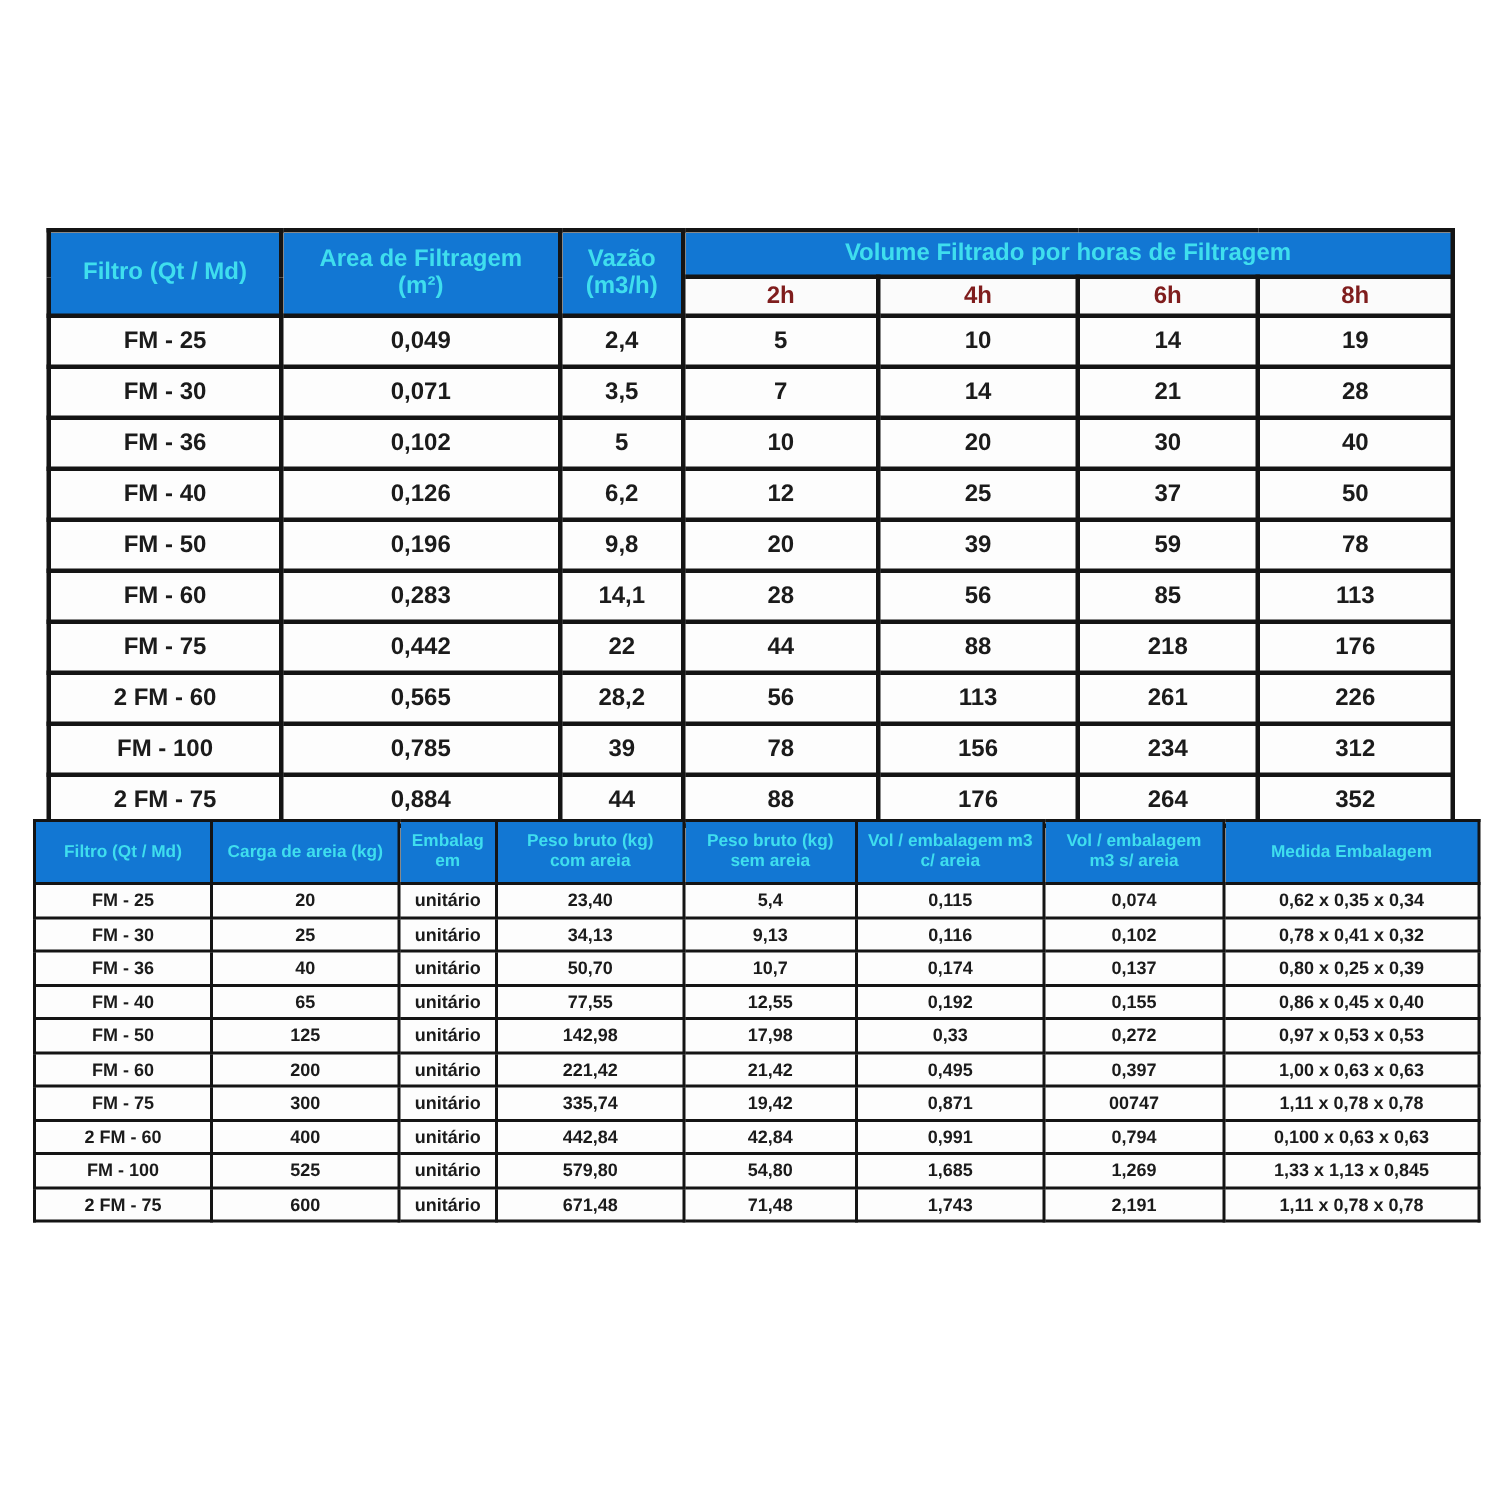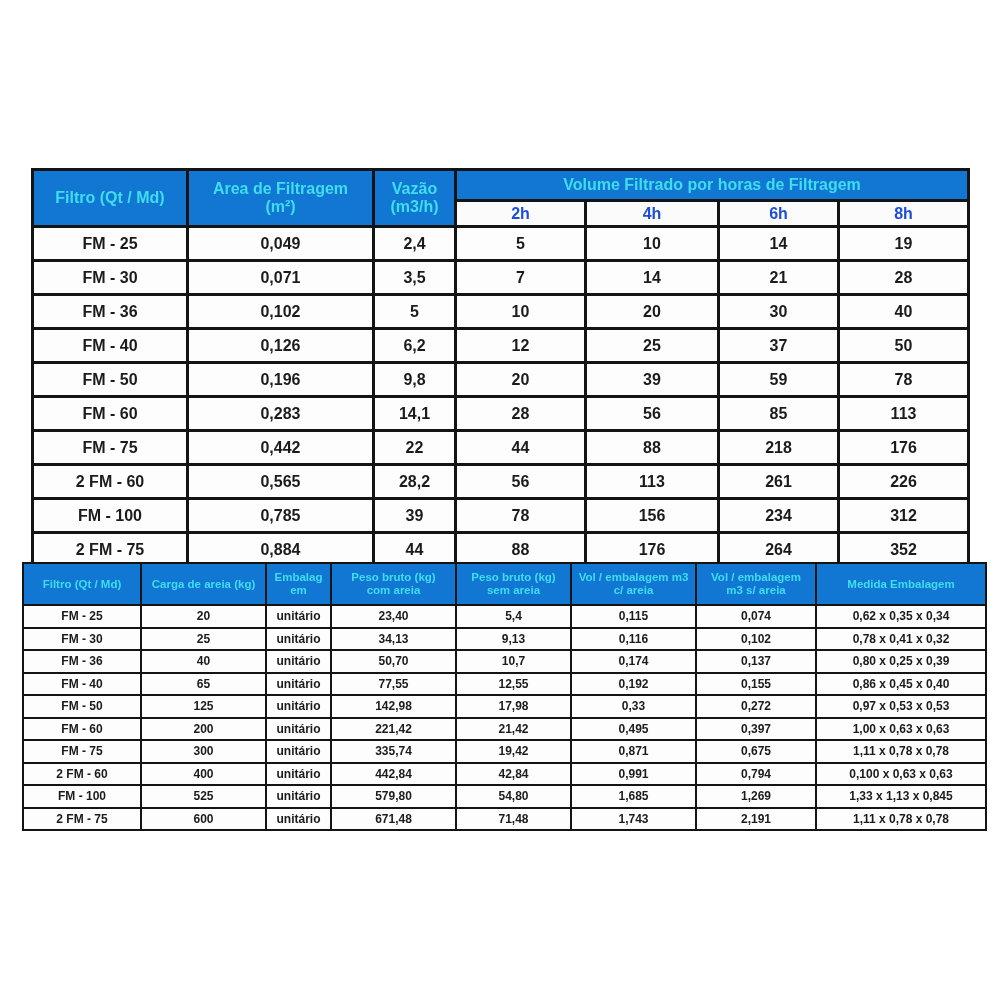--- a/index.html
+++ b/index.html
@@ -12,21 +12,20 @@
     position: relative;
     width: 1000px;
     height: 1000px;
     background: #ffffff;
     overflow: hidden;
   }
   table {
     border-collapse: collapse;
     table-layout: fixed;
     position: absolute;
-    margin-top: 16px;
   }
   th, td {
     font-weight: bold;
     text-align: center;
     vertical-align: middle;
     overflow: hidden;
     padding: 0 2px;
   }
   .wrap { white-space: pre-line; line-height: 1.15; }
 
@@ -40,21 +39,21 @@
     border: 3px solid #141414;
     font-size: 16px;
     color: #1b1b1b;
   }
   #table1 th.blue {
     background: #1277d3;
     color: #3fdeee;
   }
   #table1 tr.hours-row th {
     background: #fbfbfb;
-    color: #1d4ed8;
+    color: #7f1d1d;
     height: 23px;
     font-size: 16px;
   }
   #table1 tr.top-header th { height: 28px; }
   #table1 tbody td {
     height: 31px;
     background: #fdfdfd;
   }
 
   
@@ -293,21 +292,21 @@
           <td>0,397</td>
           <td>1,00 x 0,63 x 0,63</td>
         </tr>
         <tr>
           <td>FM - 75</td>
           <td>300</td>
           <td>unitário</td>
           <td>335,74</td>
           <td>19,42</td>
           <td>0,871</td>
-          <td>0,675</td>
+          <td>00747</td>
           <td>1,11 x 0,78 x 0,78</td>
         </tr>
         <tr>
           <td>2 FM - 60</td>
           <td>400</td>
           <td>unitário</td>
           <td>442,84</td>
           <td>42,84</td>
           <td>0,991</td>
           <td>0,794</td>

